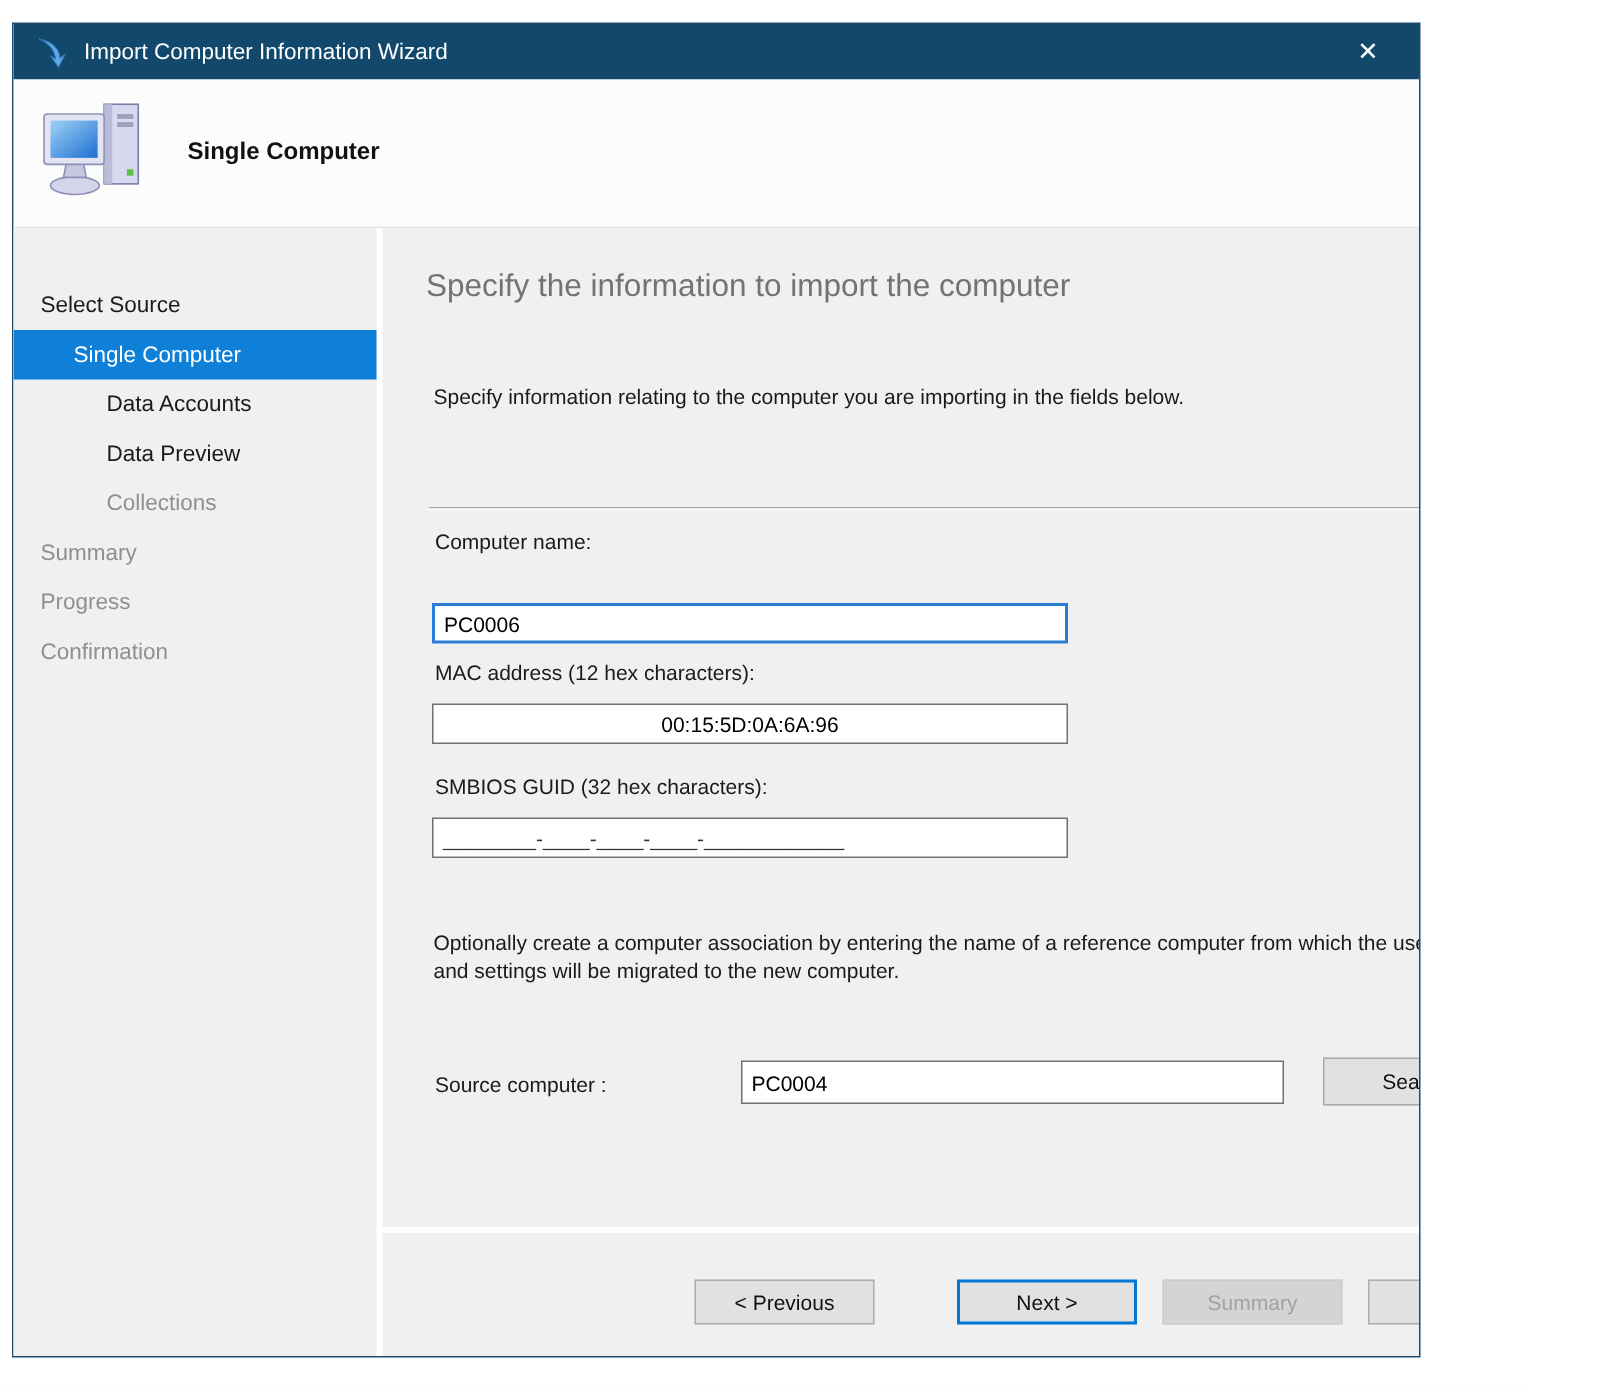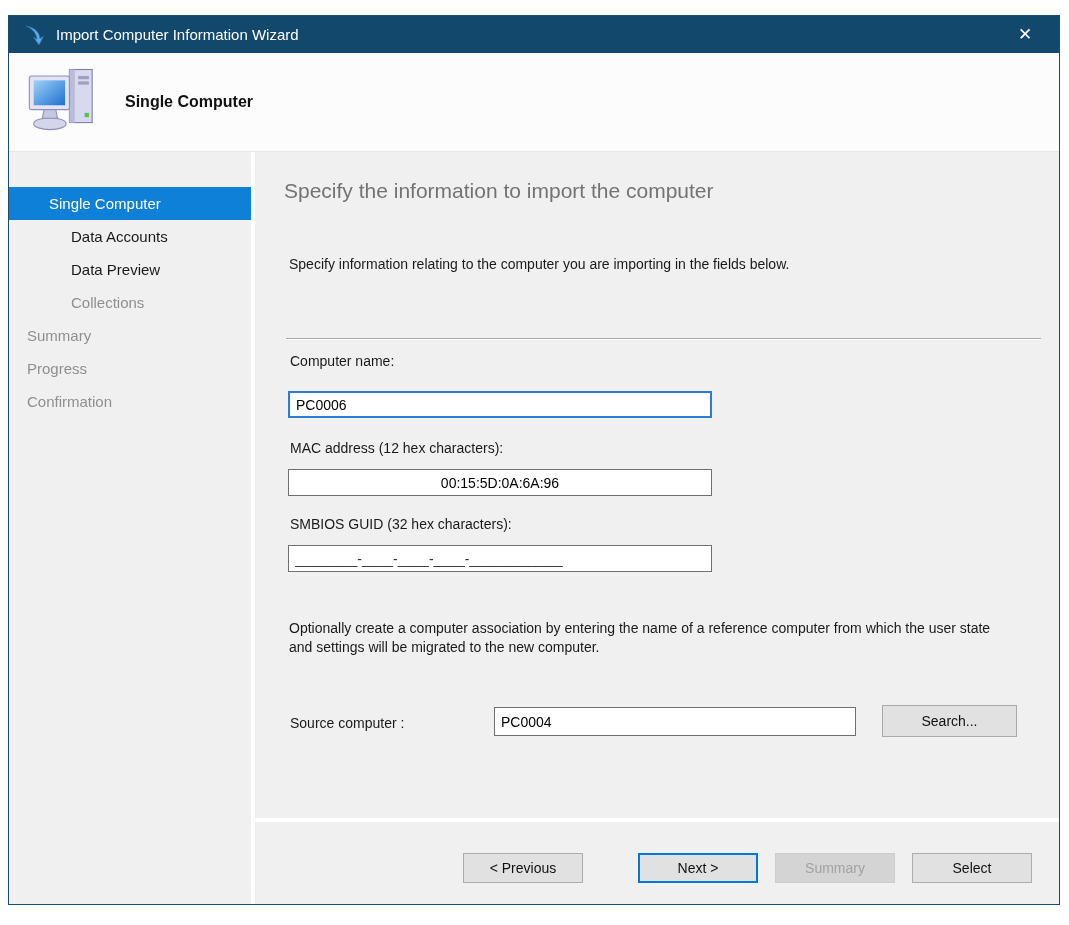--- a/index.html
+++ b/index.html
@@ -1,18 +1,18 @@
 <!DOCTYPE html>
 <html><head>
 <meta charset="utf-8">
 <style>
   * { margin:0; padding:0; box-sizing:border-box; }
   html,body { width:1069px; height:925px; background:#ffffff; font-family:"Liberation Sans", sans-serif; }
   .window {
-    position:absolute; left:8px; top:15px; width:1052px; height:890px;
+    position:absolute; left:8px; top:15px; width:939px; height:890px;
     background:#ffffff; border:1px solid #1b4c70; overflow:hidden;
   }
   
   .titlebar {
     position:absolute; left:0; top:0; width:100%; height:37px;
     background:#11486c; display:flex; align-items:center; padding-left:14px;
   }
   .titlebar .wicon { width:24px; height:24px; margin-right:9px; flex:0 0 auto; }
   .titlebar .wtitle { color:#ffffff; font-size:15px; }
   .closebtn {
@@ -105,36 +105,37 @@
       <path d="M18 41 L28 41 L30 51 L16 51 Z" fill="#c6c8e2" stroke="#8e90b5"></path>
       <rect x="4" y="12" width="37" height="31" rx="2" fill="#e3e4f3" stroke="#8e90b5"></rect>
       <rect x="8" y="16" width="29" height="23" fill="url(#scr)"></rect>
     </svg>
     <span class="htitle">Single Computer</span>
   </div>
 
   <div class="bodyarea">
 
     <div class="sidebar">
+      <div class="side-item lvl0">Select Source</div>
       <div class="side-item lvl1 selected">Single Computer</div>
       <div class="side-item lvl2">Data Accounts</div>
       <div class="side-item lvl2">Data Preview</div>
       <div class="side-item lvl2 dim">Collections</div>
       <div class="side-item lvl0 dim">Summary</div>
       <div class="side-item lvl0 dim">Progress</div>
       <div class="side-item lvl0 dim">Confirmation</div>
     </div>
 
     <div class="mainpanel">
       <div class="page-heading">Specify the information to import the computer</div>
       <div class="intro-text">Specify information relating to the computer you are importing in the fields below.</div>
       <div class="divider"></div>
 
       <label class="fld-label" style="left:35px; top:201px;">Computer name:</label>
-      <input class="txt focused" style="top: 239px;" type="text" value="PC0006">
+      <input class="txt focused" style="top: 250px;" type="text" value="PC0006">
 
       <label class="fld-label" style="left:35px; top:288px;">MAC address (12 hex characters):</label>
       <input class="txt" style="top: 317px; text-align: center;" type="text" value="00:15:5D:0A:6A:96">
 
       <label class="fld-label" style="left:35px; top:364px;">SMBIOS GUID (32 hex characters):</label>
       <input class="txt" style="top: 393px; color: rgb(51, 51, 51);" type="text" value="________-____-____-____-____________">
 
       <div class="note-text">Optionally create a computer association by entering the name of a reference computer from which the user state and settings will be migrated to the new computer.</div>
 
       <label class="src-label">Source computer :</label>

